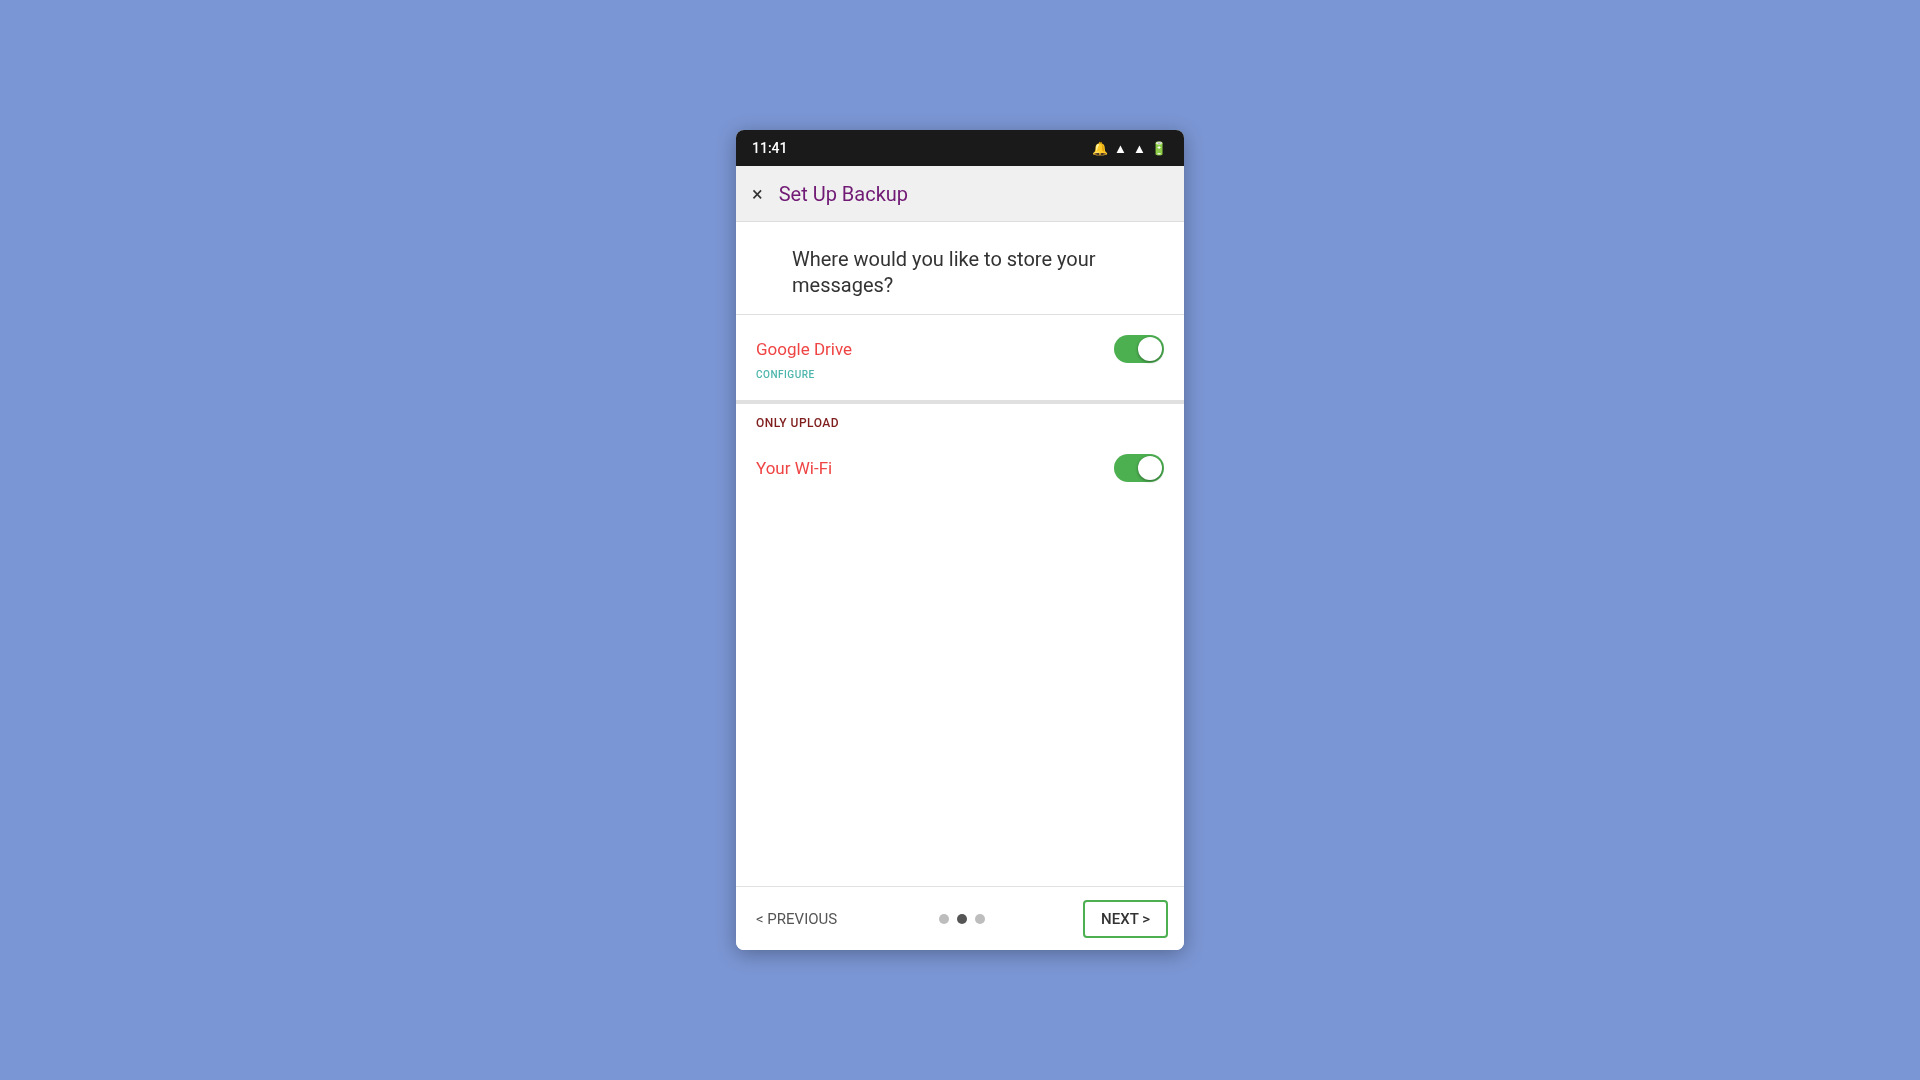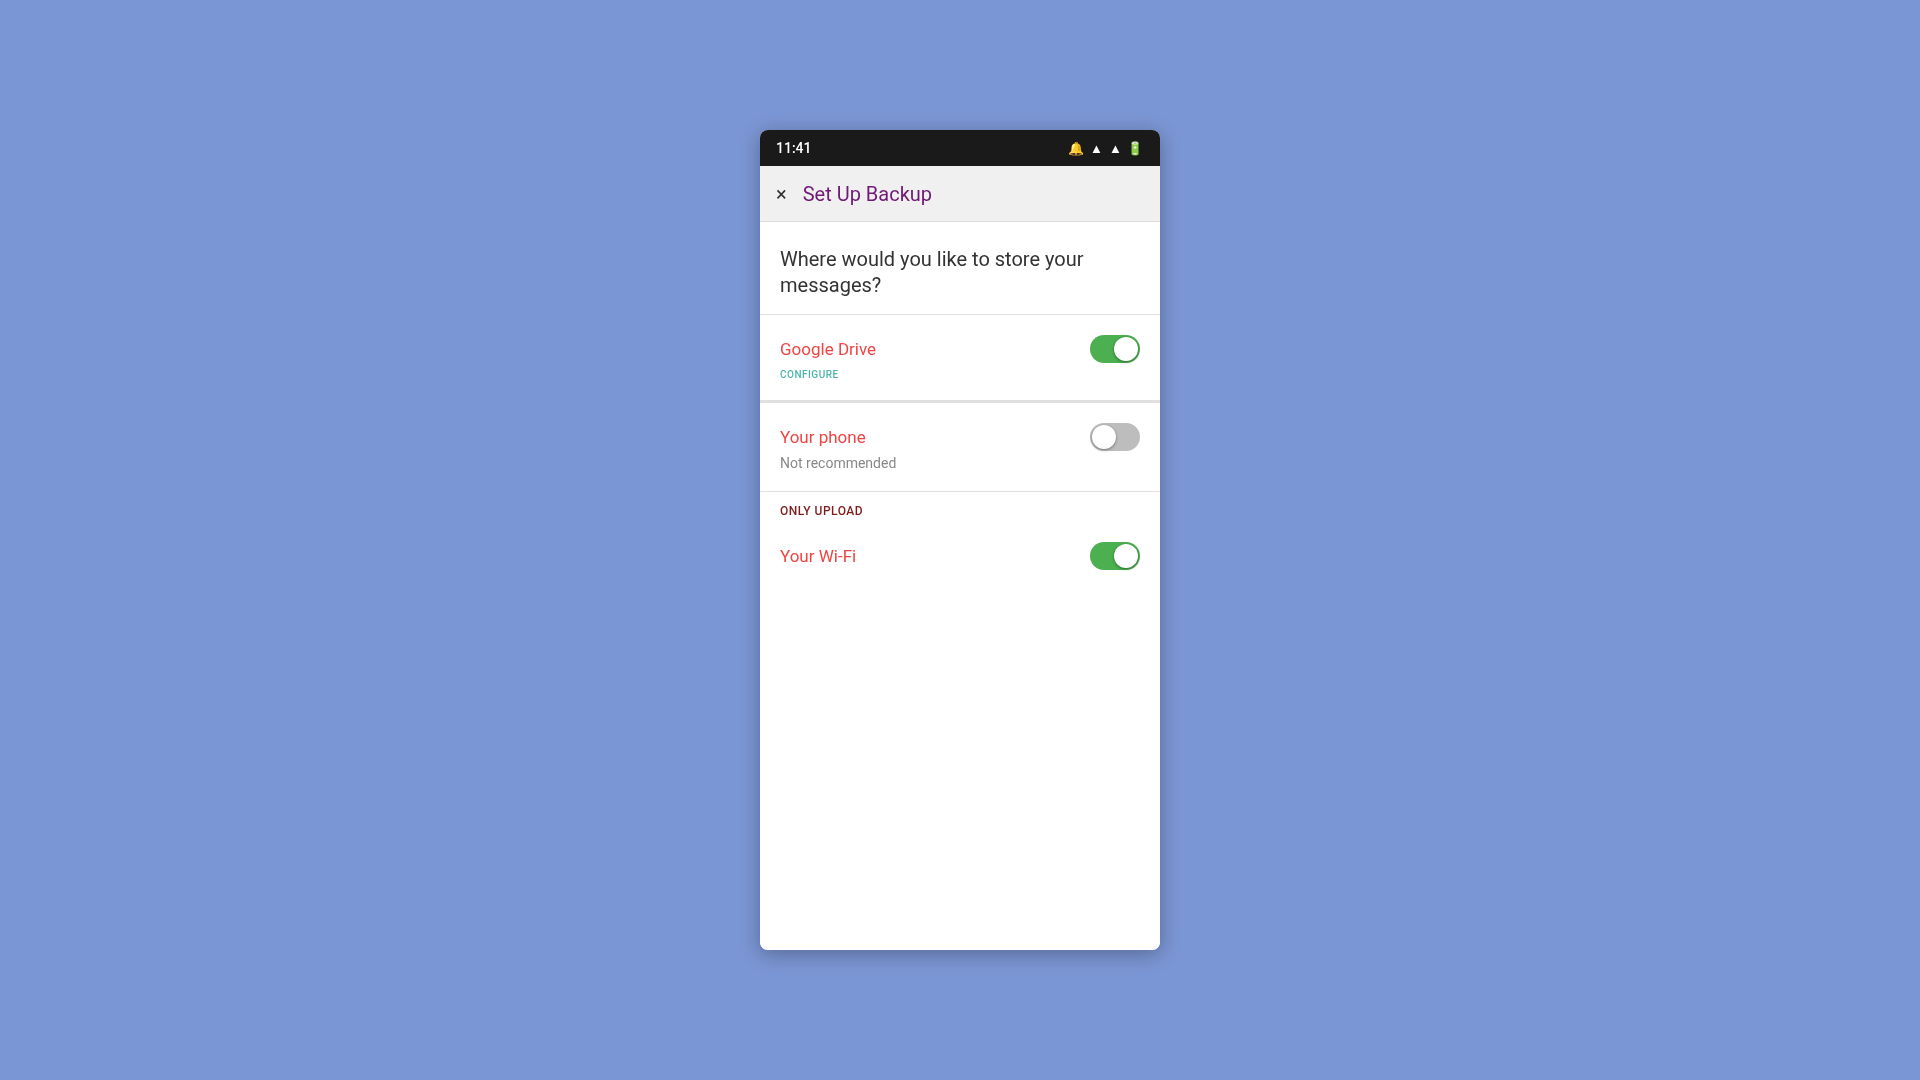--- a/index.html
+++ b/index.html
@@ -8,21 +8,21 @@
       width: 1920px;
       height: 1080px;
       background-color: #7b96d4;
       display: flex;
       align-items: center;
       justify-content: center;
       font-family: 'Roboto', Arial, sans-serif;
     }
 
     .phone-container {
-      width: 400px;
+      width: 448px;
       height: 820px;
       background: #f5f5f5;
       border-radius: 8px;
       overflow: hidden;
       display: flex;
       flex-direction: column;
       box-shadow: 0 4px 20px rgba(0,0,0,0.3);
     }
 
     
@@ -88,20 +88,21 @@
     
     .question-section {
       padding: 24px 20px 16px;
     }
 
     .question-text {
       font-size: 20px;
       color: #333;
       line-height: 1.3;
       font-weight: 400;
+      margin-left: 36px;
     }
 
     
     .divider {
       height: 1px;
       background: #e0e0e0;
       margin: 0 0;
     }
 
     .option-row {
@@ -284,43 +285,41 @@
     </div>
 
     <div class="divider"></div>
 
 
     <div class="divider"></div>
 
 
     <div class="divider"></div>
 
-    <div class="option-row">
-      <div class="option-main">
-        <span class="option-label">Your phone</span>
-        <div class="toggle">
-          <div class="toggle-track off">
-            <div class="toggle-thumb"></div>
-          </div>
-        </div>
-      </div>
-      <span class="option-sub">Not recommended</span>
-    </div>
 
     <div class="divider"></div>
 
     <div class="section-header">ONLY UPLOAD</div>
 
     <div class="option-row">
       <div class="option-main">
         <span class="option-label">Your Wi-Fi</span>
         <div class="toggle">
           <div class="toggle-track on">
             <div class="toggle-thumb"></div>
           </div>
         </div>
       </div>
     </div>
 
   </div>
 
+  <div class="bottom-nav">
+    <span class="prev-btn">&lt; PREVIOUS</span>
+    <div class="page-dots">
+      <div class="dot inactive"></div>
+      <div class="dot active"></div>
+      <div class="dot inactive"></div>
+    </div>
+    <span class="next-btn">NEXT &gt;</span>
+  </div>
 
 </div>
 
 </body></html>

